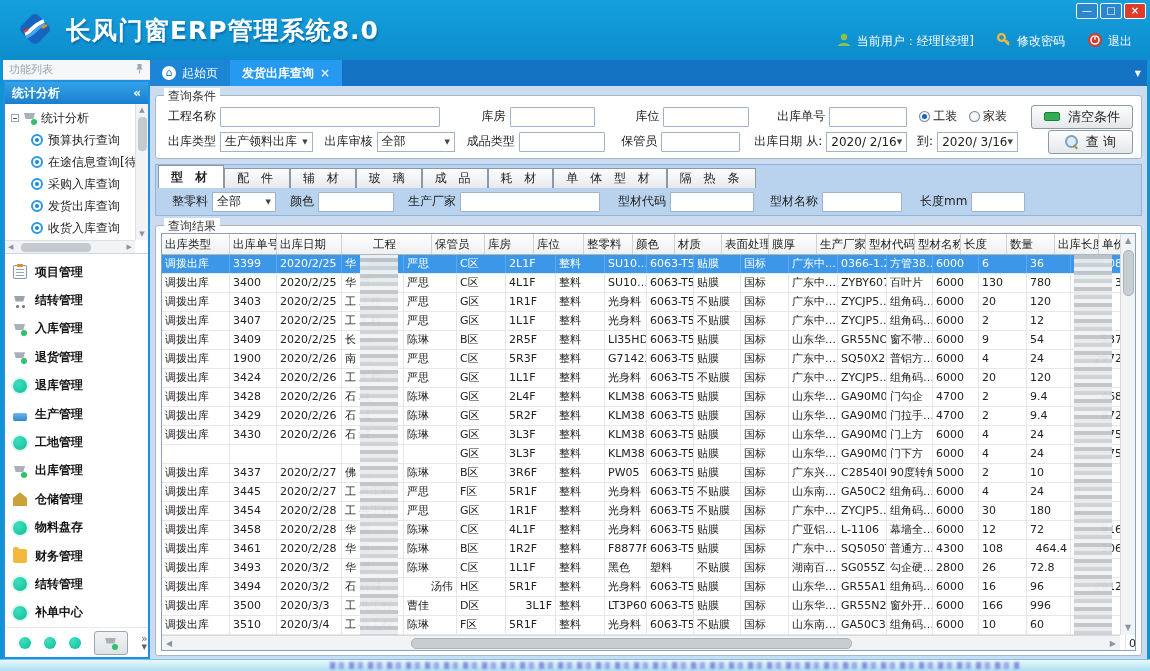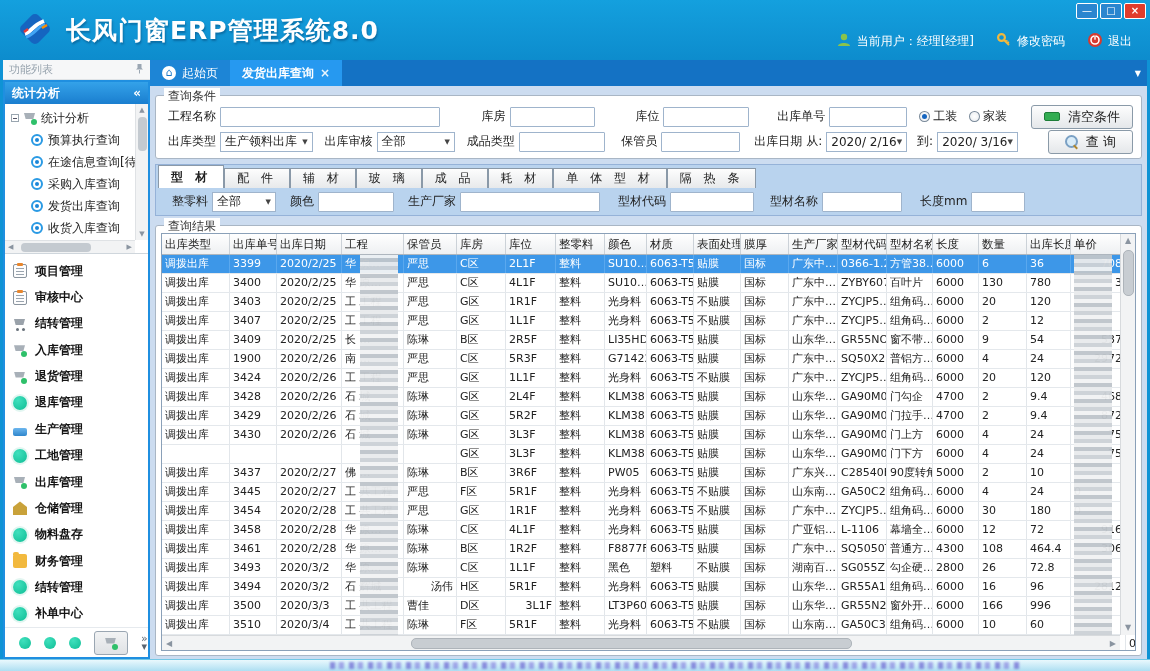--- a/index.html
+++ b/index.html
@@ -235,24 +235,20 @@
           <div class="tree-hsb">
             <span class="arr l">◀</span>
               <div class="thumb"></div>
               <span class="arr r">▶</span>
           </div>
         </div>
         <div class="menu" id="side-menu">
             <div class="menu-item">
               <span class="icon16 ic-clip"></span>
               <span>项目管理</span>
-            </div>
-            <div class="menu-item">
-              <span class="icon16 ic-clip"></span>
-              <span>审核中心</span>
             </div>
             <div class="menu-item">
               <span class="icon16 ic-cart"></span>
               <span>结转管理</span>
             </div>
             <div class="menu-item">
               <span class="icon16 ic-cartg"></span>
               <span>入库管理</span>
             </div>
             <div class="menu-item">
@@ -406,21 +402,21 @@
           </div>
         </div>
 
         <div class="grpbox rbox">
           <span class="grplabel">查询结果</span>
           <div class="tablewrap">
             <div class="thead" id="thead">
                 <div class="th" style="width: 68px;">出库类型</div>
                 <div class="th" style="width: 47px;">出库单号</div>
                 <div class="th" style="width: 65px;">出库日期</div>
-                <div class="th" style="width: 62px;">工程</div>
+                <div class="th" style="width: 62px; margin-left: 28px;">工程</div>
                 <div class="th" style="width: 53px;">保管员</div>
                 <div class="th" style="width: 49px;">库房</div>
                 <div class="th" style="width: 50px;">库位</div>
                 <div class="th" style="width: 49px;">整零料</div>
                 <div class="th" style="width: 42px;">颜色</div>
                 <div class="th" style="width: 47px;">材质</div>
                 <div class="th" style="width: 47px;">表面处理</div>
                 <div class="th" style="width: 48px;">膜厚</div>
                 <div class="th" style="width: 49px;">生产厂家</div>
                 <div class="th" style="width: 49px;">型材代码</div>
@@ -773,21 +769,21 @@
                   <div class="td" style="width: 49px;">整料</div>
                   <div class="td" style="width: 42px;">F8877FT</div>
                   <div class="td" style="width: 47px;">6063-T5</div>
                   <div class="td" style="width: 47px;">贴膜</div>
                   <div class="td" style="width: 48px;">国标</div>
                   <div class="td" style="width: 49px;">广东中…</div>
                   <div class="td" style="width: 49px;">SQ5050T20</div>
                   <div class="td" style="width: 46px;">普通方…</div>
                   <div class="td" style="width: 46px;">4300</div>
                   <div class="td" style="width: 48px;">108</div>
-                  <div class="td" style="width: 44px;">464.4</div>
+                  <div class="td" style="width: 44px; text-align: right;">464.4</div>
                   <div class="td num-r" style="width: 55px;">306</div>
                   <div class="td" style="width: 18px;">998</div>
                 </div>
                 <div class="tr">
                   <div class="td" style="width: 68px;">调拨出库</div>
                   <div class="td" style="width: 47px;">3493</div>
                   <div class="td" style="width: 65px;">2020/3/2</div>
                   <div class="td" style="width: 62px;">华  原…</div>
                   <div class="td" style="width: 53px;">陈琳</div>
                   <div class="td" style="width: 49px;">C区</div>

